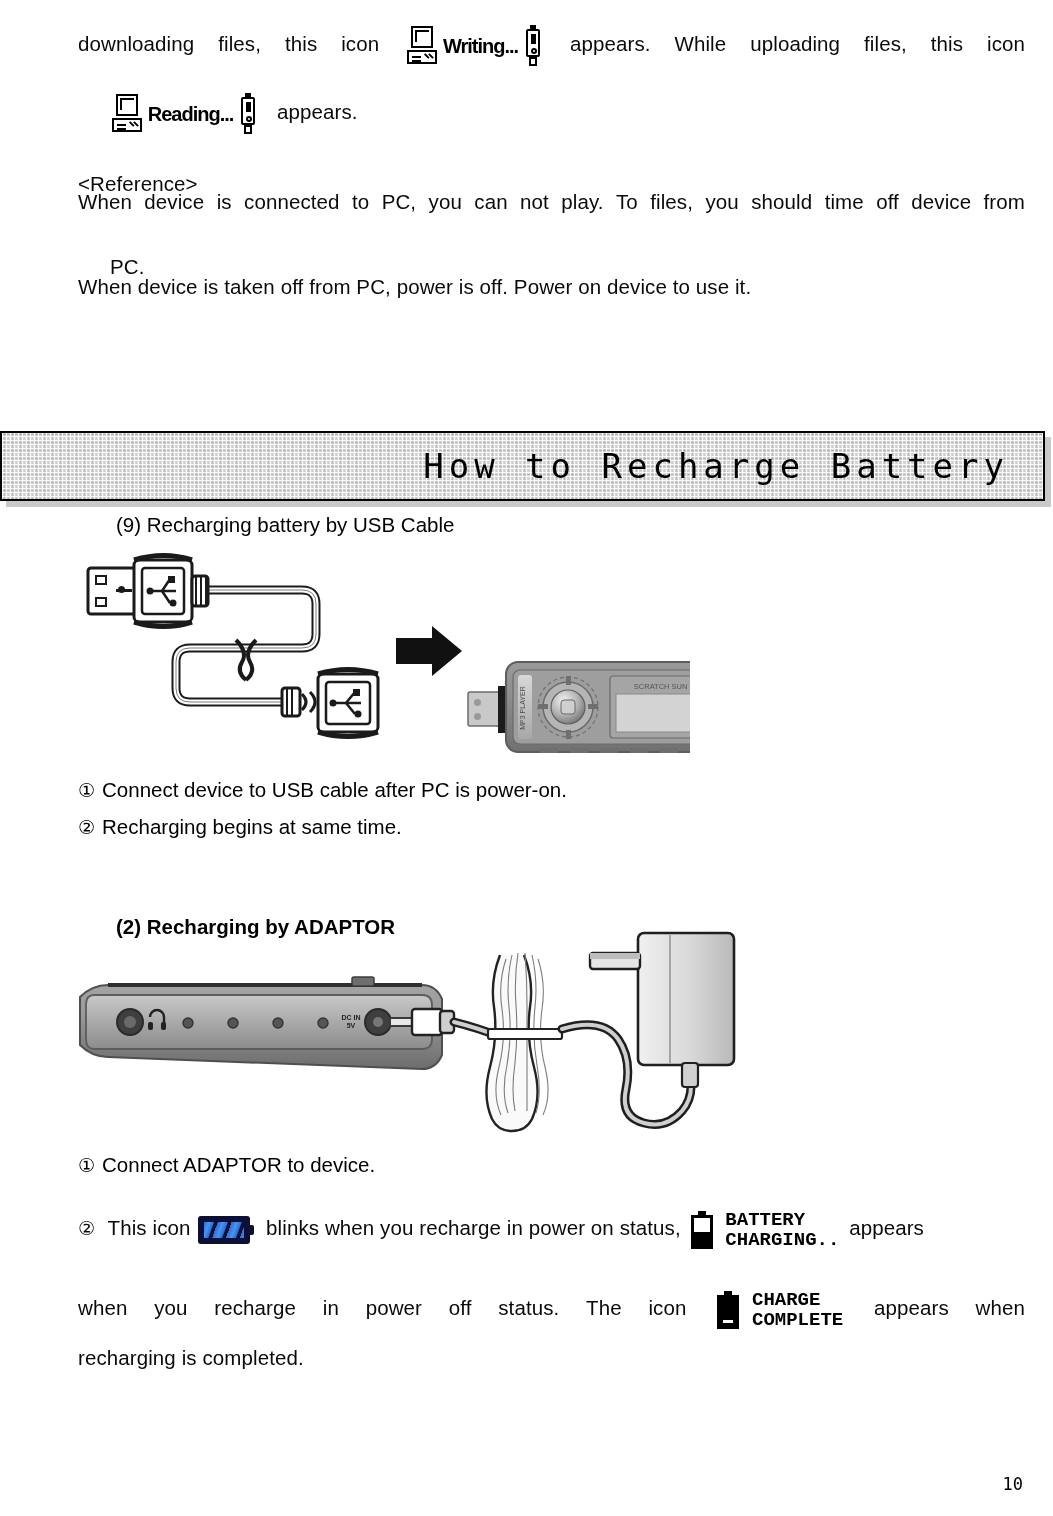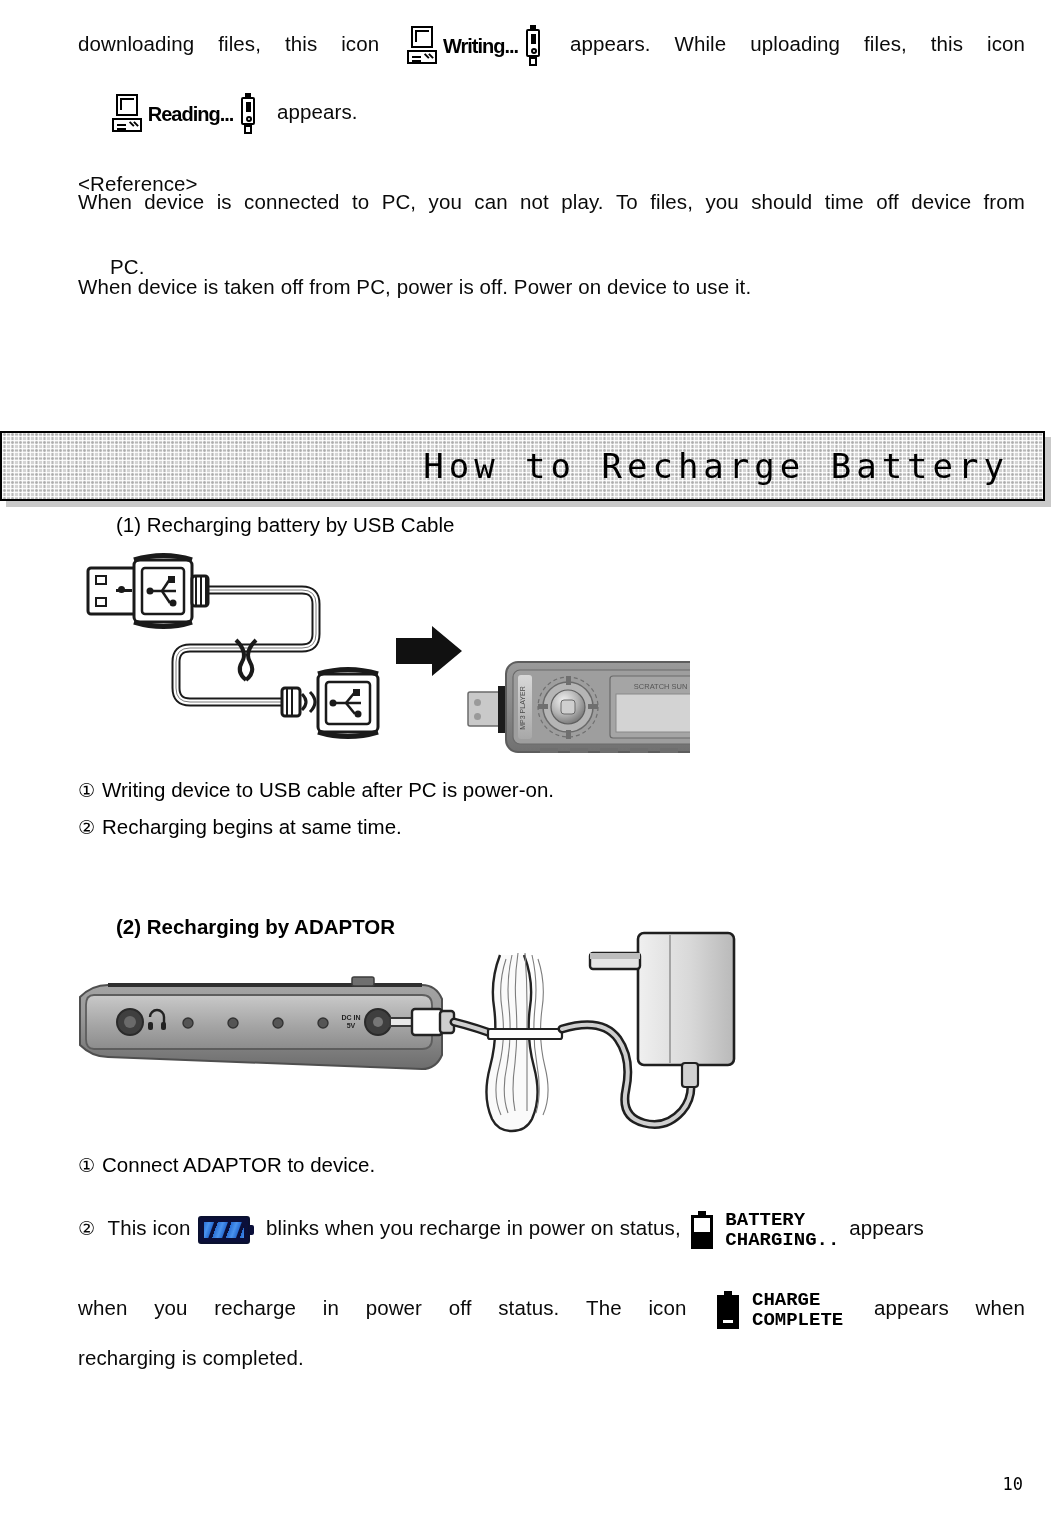--- a/index.html
+++ b/index.html
@@ -410,21 +410,21 @@
   </div>
 
   <div class="para" style="left:110px; top:237px;margin-top:20px;">PC.</div>
 
   <div class="para" style="left:78px; top:277px;">When device is taken off from PC, power is off. Power on device to use it.</div>
 
   <div id="section-banner">
     <span class="banner-title">How to Recharge Battery</span>
   </div>
 
-  <div class="subhead" style="left:116px; top:513px;">(1) Recharging battery by USB Cable</div>
+  <div class="subhead" style="left:116px; top:513px;">(9) Recharging battery by USB Cable</div>
 
   <div class="figure" style="left:70px; top:548px; width:620px; height:225px;">
     <svg width="620" height="225" viewBox="0 0 620 225" xmlns="http://www.w3.org/2000/svg">
       <defs>
         <linearGradient id="bodyGrad" x1="0" y1="0" x2="0" y2="1">
           <stop offset="0%" stop-color="#9a9a9a"></stop>
           <stop offset="40%" stop-color="#8d8d8d"></stop>
           <stop offset="100%" stop-color="#707070"></stop>
         </linearGradient>
         <linearGradient id="panelGrad" x1="0" y1="0" x2="0" y2="1">
@@ -531,21 +531,21 @@
           <rect x="530" y="200" width="18" height="5"></rect>
           <rect x="560" y="200" width="18" height="5"></rect>
           <rect x="590" y="200" width="18" height="5"></rect>
           <rect x="620" y="200" width="18" height="5"></rect>
         </g>
       </g>
     </svg>
   </div>
 
   <div class="listitem" style="left:78px; top:778px;">
-    <span class="circnum">①</span><span>Writing device to USB cable after PC is power-on.</span>
+    <span class="circnum">①</span><span>Connect device to USB cable after PC is power-on.</span>
   </div>
 
   <div class="listitem" style="left:78px; top:815px;text-align:center;">
     <span class="circnum">②</span><span>Recharging begins at same time.</span>
   </div>
 
   <div class="subhead" style="left:116px; top:915px;font-weight:bold;">(2) Recharging by ADAPTOR</div>
 
   <div class="figure" style="left:70px; top:925px; width:680px; height:225px;">
     <svg width="680" height="225" viewBox="0 0 680 225" xmlns="http://www.w3.org/2000/svg">

